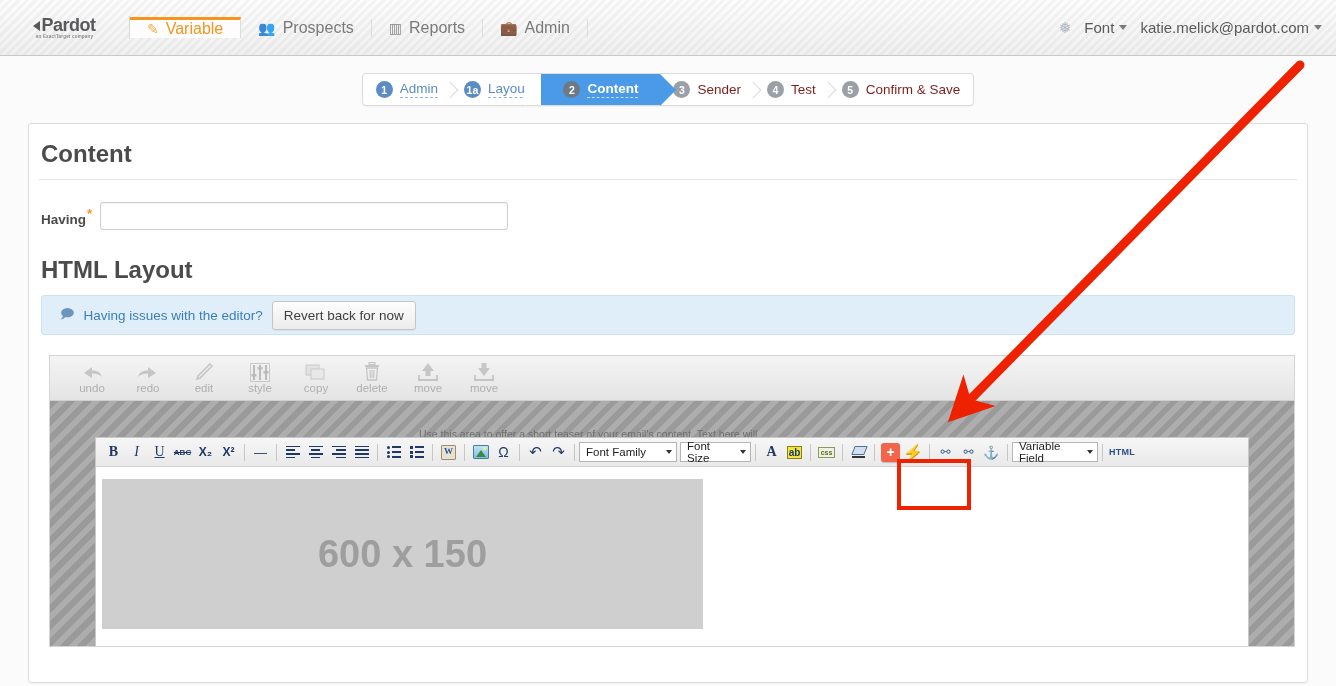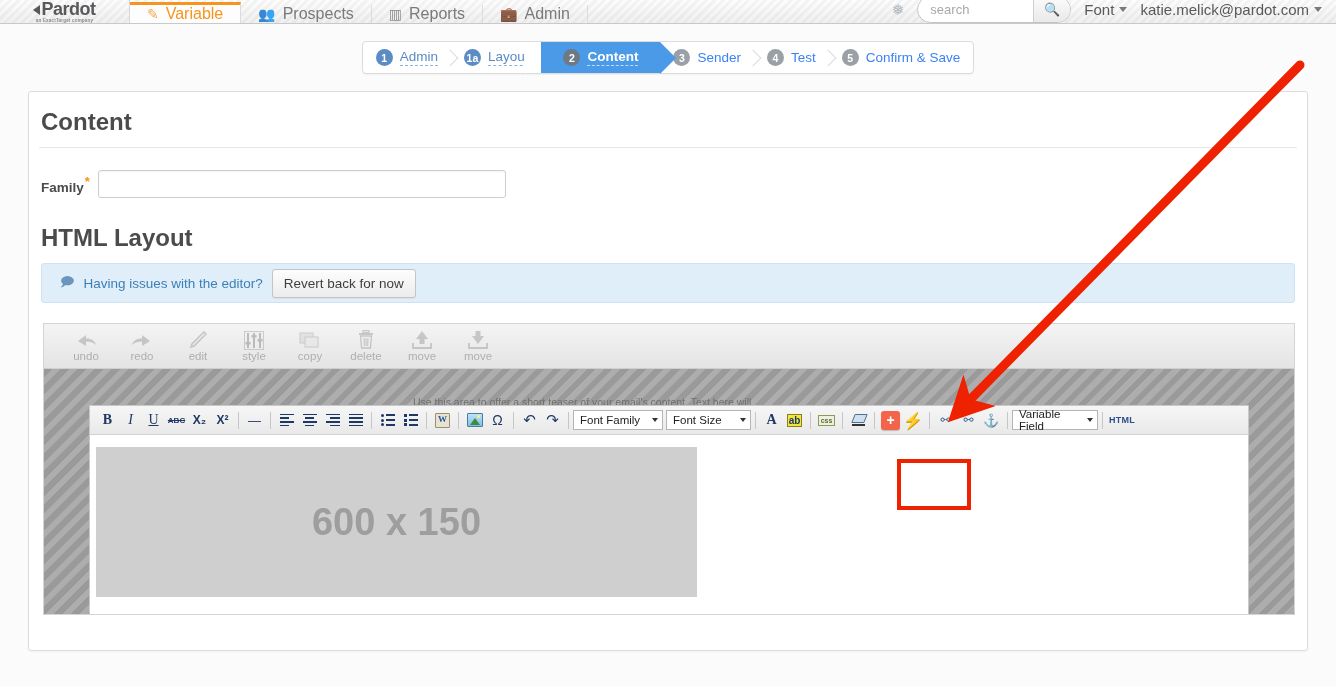--- a/index.html
+++ b/index.html
@@ -7,28 +7,28 @@
     margin: 0; padding: 0;
     width: 1336px; height: 686px;
     overflow: hidden;
     font-family: "Liberation Sans", sans-serif;
     background: #fbfbfb;
   }
 
   
   #topnav {
     position: relative;
-    height: 24px;
+    height: 56px;
     background:
       repeating-linear-gradient(135deg,
         rgba(0,0,0,0.035) 0px, rgba(0,0,0,0.035) 3px,
         rgba(0,0,0,0.0) 3px, rgba(0,0,0,0.0) 6px),
       linear-gradient(#fdfdfd, #f0f0f0);
     border-bottom: 1px solid #c9c9c9;
-    display: flex; align-items: flex-end;
+    display: flex; align-items: center;
   }
   #logo-wrap {
     width: 130px; display: flex; align-items: center; justify-content: center;
     border-right: 1px solid #d7d7d7;
   }
   .logo-text {
     font-size: 18px; font-weight: bold; color: #58595b; letter-spacing: -0.5px;
     position: relative; line-height: 1;
   }
   .logo-sub { display:block; font-size: 4.5px; color:#8b8b8b; letter-spacing:0.2px; text-align:center; margin-top:1px;}
@@ -85,21 +85,21 @@
     display:flex; align-items:center; gap:7px; padding:0 13px;
     font-size:13.5px; position:relative;
   }
   .step .badge {
     width:17px;height:17px;border-radius:50%;
     background:#5b8cc4; color:#fff; font-size:10.5px; font-weight:bold;
     display:flex;align-items:center;justify-content:center; flex:none;
   }
   .step .slabel { color:#5b8cc4; border-bottom:1px dashed #8fb3d9; padding-bottom:1px; cursor:pointer;}
   .step.muted .badge { background:#9aa0a6; }
-  .step.muted .slabel { color:#3b82f6; border-bottom:none; cursor:default; }
+  .step.muted .slabel { color:#7f1d1d; border-bottom:none; cursor:default; }
   .step .sep {
     position:absolute; right:-7px; top:0; width:14px; height:100%;
     pointer-events:none; z-index:1;
   }
   .step .sep::before {
     content:""; position:absolute; left:0; top:50%;
     width:11px;height:11px; margin-top:-5.5px;
     border-top:1px solid #dcdcdc; border-right:1px solid #dcdcdc;
     transform:rotate(45deg);
   }
@@ -154,21 +154,21 @@
   #notice .ntext { color:#3c7fb8; font-size:13.5px; }
   #revert-btn {
     border:1px solid #c4c4c4; border-radius:3px;
     background:linear-gradient(#fdfdfd,#ececec);
     font-size:13.5px; color:#3f3f3f; padding:6px 11px; cursor:pointer;
     font-family:"Liberation Sans",sans-serif;
     box-shadow:0 1px 1px rgba(0,0,0,.05);
   }
 
   
-  #builder { margin: 20px 2px 0 4px; border:1px solid #d4d4d4; border-top:none; }
+  #builder { margin: 20px 2px 0 10px; border:1px solid #d4d4d4; border-top:none; }
   #builder-toolbar {
     height:46px; background:linear-gradient(#f4f4f4,#e4e4e4);
     border-bottom:1px solid #cfcfcf; border-top:1px solid #d4d4d4;
     display:flex; align-items:center; padding:0 14px; position:relative;
   }
   .bt {
     width:56px; display:flex; flex-direction:column; align-items:center;
     justify-content:center; gap:1px; cursor:pointer; opacity:.42;
   }
   .bt .bt-ico { height:20px; display:flex;align-items:flex-end; }
@@ -289,26 +289,20 @@
     <span class="nav-ico">▥</span>
     <span>Reports</span>
   </div>
   <div class="navtab">
     <span class="nav-ico">💼</span>
     <span>Admin</span>
   </div>
 
   <div id="nav-right">
     <span class="snow-ico">❅</span>
-    <div id="searchbox">
-      <input type="text" placeholder="search" style="">
-      <button id="search-btn">
-        <span>🔍</span>
-      </button>
-    </div>
     <div class="nav-link">
       <span>Font</span>
       <span class="caret"></span>
     </div>
     <div class="nav-link">
       <span>katie.melick@pardot.com</span>
       <span class="caret"></span>
     </div>
   </div>
 </div>
@@ -351,21 +345,21 @@
 
   </div>
 </div>
 
 <div id="panel">
   <div id="panel-inner">
 
     <div class="h-content">Content</div>
 
     <div class="field-row">
-      <span class="field-label"><span>Family</span><span class="req">*</span></span>
+      <span class="field-label"><span>Having</span><span class="req">*</span></span>
       <input id="subject-input" type="text" placeholder="" style="">
     </div>
 
     <div class="h-html">HTML Layout</div>
 
     <div id="notice">
       <span class="bub">🗩</span>
       <span class="ntext">Having issues with the editor?</span>
       <button id="revert-btn">Revert back for now</button>
     </div>
@@ -583,25 +577,25 @@
 
             <span class="tb-div"></span>
             <div class="tb">
                 <span style="font-size:15px">↶</span>
               </div>
             <div class="tb">
                 <span style="font-size:15px">↷</span>
               </div>
             <span class="tb-div"></span>
 
-            <div class="sel" style="width:90px">
+            <div class="sel" style="width:98px">
               <span>Font Family</span>
               <span class="scar"></span>
             </div>
-            <div class="sel" style="width:85px;margin-left:3px">
+            <div class="sel" style="width:71px;margin-left:3px">
               <span>Font Size</span>
               <span class="scar"></span>
             </div>
 
             <span class="tb-div"></span>
             <div class="tb">
                 <span style="font-weight:bold;font-size:14px;font-family:'Liberation Serif',serif">A</span>
               </div>
             <div class="tb">
                 <span style="font-size:10px;font-weight:bold;background:#f2e53c;padding:0 1px;border:1px solid #8a7f1f">ab</span>

